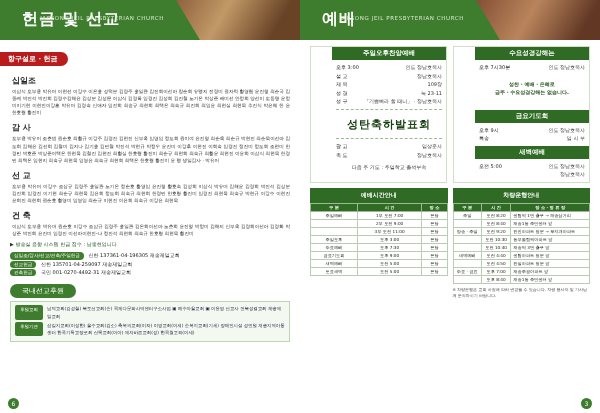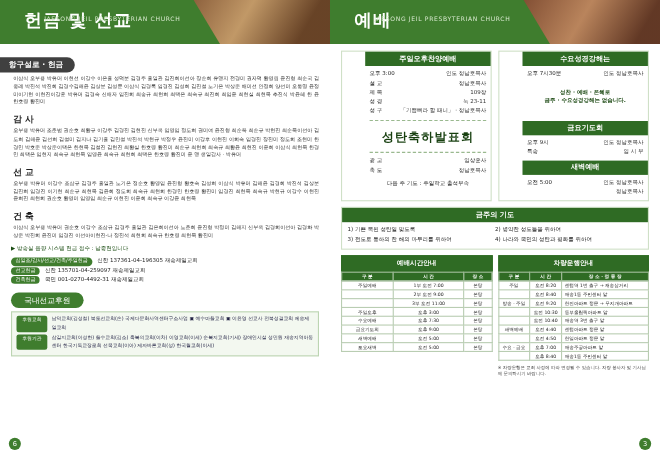--- a/index.html
+++ b/index.html
@@ -12,21 +12,21 @@
   .hdr.dark{background:#be185d;}
   .hdr .photo{position:absolute;right:0;top:0;width:130px;height:40px;
       background:linear-gradient(120deg,#8c5a3a,#c89a6a 40%,#6a4026 80%);opacity:.95;}
   .hdr .photo.b{background:linear-gradient(120deg,#7a4d2e,#b98a5c 45%,#5d3a22 85%);}
   .hdr .curve2{position:absolute;left:0;top:0;width:200px;height:40px;background:#3f7d2e;
       clip-path:polygon(0 0,176px 0,200px 40px,0 40px);}
   .hdr h1{position:absolute;left:22px;top:9px;margin:0;color:#fff;font-size:16px;font-weight:bold;letter-spacing:1px;}
   .hdr .en{position:absolute;right:136px;top:15px;color:#d8e9cf;font-size:5.5px;letter-spacing:.6px;}
   .body{padding:6px 10px 0 10px;position:relative;height:373px;box-sizing:border-box;}
 
-  .secbar{display:inline-block;background:#404040;color:#fff;font-size:7px;font-weight:bold;
+  .secbar{display:inline-block;background:#b91c1c;color:#fff;font-size:7px;font-weight:bold;
       padding:2px 10px 2px 8px;border-radius:0 8px 8px 0;margin:4px 0 3px -10px;text-align:right;}
   .subttl{font-size:8px;font-weight:bold;color:#1f1f1f;margin:6px 0 2px 2px;}
   .ptxt{font-size:4.6px;line-height:1.55;color:#2a2a2a;margin:0 0 2px 2px;text-align:justify;}
 
   .note{margin-top:4px;font-size:5px;color:#1b4d13;}
   .acct{margin-top:4px;font-size:5px;color:#222;line-height:1.6;}
   .acct .b{display:inline-block;background:#3f7d2e;color:#fff;border-radius:6px;padding:0 4px;margin-right:3px;font-size:4.6px;}
 
   .lastbar{display:inline-block;background:#3f7d2e;color:#fff;font-size:7px;font-weight:normal;
       padding:2px 12px;border-radius:8px;margin:8px 0 3px 0;}
@@ -76,20 +76,21 @@
     <div class="hdr">
       <div class="photo"></div>
       <div class="curve2"></div>
       <h1>헌금 및 선교</h1>
       <div class="en">JAESONG JEIL PRESBYTERIAN CHURCH</div>
     </div>
     <div class="body">
       <div class="secbar">항구설로 · 헌금</div>
 
       <div>
+        <div class="subttl">십일조</div>
         <div class="ptxt">이삼식 오부용 박유머 이현선 이강수 이은홍 성덕분 김경주 홍일관 김진희이선아 장순희 유맹지 전경미 권자덕 황영림 윤진형 최순국 김종례 박진석 박진희 김경수김해윤 김상분 김성문 이삼식 김경록 임경진 김성희 김진철 노기은 박상준 배미선 안정희 양선미 오동명 윤정미이기현 이현진이강훈 박유머 김경숙 신애자 임진희 최송규 최현희 최택은 최숙규 최진희 최임윤 최현실 최현묵 추진식 박윤혜 한 윤 한호령 황진미</div>
       </div>
       <div>
         <div class="subttl">감 사</div>
         <div class="ptxt">오부용 박유머 조춘범 권순호 최황규 이강주 김경진 김현진 신부옥 임영임 정도희 권미여 윤진형 최순욱 최순규 박현진 최순묵이선아 김도희 김해윤 김선희 김철미 김지나 김기홍 김민철 박진석 박현규 박정우 윤진미 이강후 이현진 이희숙 임경진 장진미 정도희 조현미 한경민 박호준 박상준이택은 한현묵 김철진 김현진 최황실 한호령 황진미 최순규 최현희 최숙규 최황윤 최현진 이윤희 이삼식 최현묵 한경민 최택은 임현지 최숙규 최현묵 임영윤 최숙규 최현희 최택은 한호령 황진미 윤 맹 생일감사 · 박유머</div>
       </div>
       <div>
         <div class="subttl">선 교</div>
         <div class="ptxt">오부용 박유머 이강수 조삼규 김경주 홍일관 노기은 정순호 황영임 윤진형 황호숙 김성희 이삼식 박유머 김해윤 김경희 박진석 김상분 김진희 임경진 이기현 최순규 최현묵 김윤희 정도희 최숙규 최현희 한경민 한호령 황진미 임경진 최현묵 최숙규 박현규 이강수 이현진 윤희진 최현희 권순호 황영미 임영임 최순규 이현진 이윤희 최숙규 이강윤 최현묵</div>
       </div>
@@ -207,33 +208,20 @@
               <span class="r">인도  정남호목사</span>
             </div>
             <div class="line">
               <span class="l"></span>
               <span class="r">정남호목사</span>
             </div>
           </div>
         </div>
       </div>
 
-      <div class="prayer">
-        <div class="ch">금주의 기도</div>
-        <div class="cb">
-          <div class="two">
-            <div>1) 기쁜 복된 성탄일 맞도록</div>
-            <div>2) 병약한 성도들을 위하여</div>
-          </div>
-          <div class="two">
-            <div>3) 전도로 통하의 한 해의 마무리를 위하여</div>
-            <div>4) 나라와 국민의 성탄과 평화를 위하여</div>
-          </div>
-        </div>
-      </div>
 
       <div class="twocol">
         <div>
           <div class="tblttl">예배시간안내</div>
           <table class="tbl">
             <thead>
               <tr>
                 <th>구 분</th>
                 <th>시 간</th>
                 <th>장 소</th>

